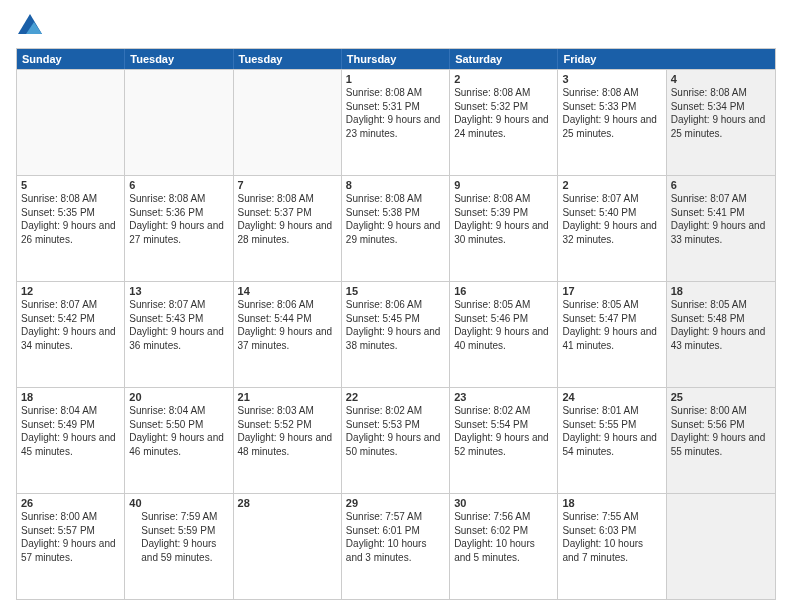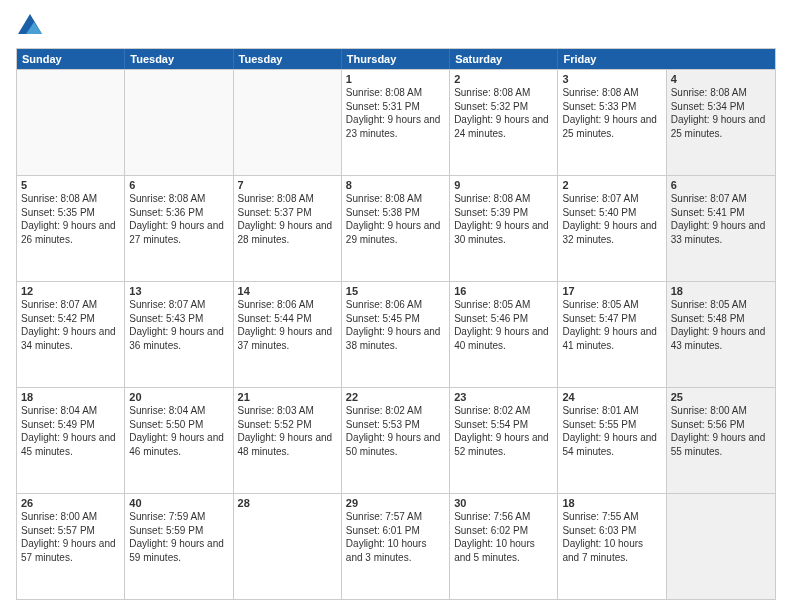--- a/index.html
+++ b/index.html
@@ -313,21 +313,21 @@
         </div>
         <div class="cal-row">
           <div class="cal-cell">
             <span class="day-num">26</span>
             <div class="cell-text" style="white-space: pre-line;">Sunrise: 8:00 AM
 Sunset: 5:57 PM
 Daylight: 9 hours and 57 minutes.</div>
           </div>
           <div class="cal-cell">
             <span class="day-num">40</span>
-            <div class="cell-text" style="white-space: pre-line;">Sunrise: 7:59 AM
+            <div class="cell-text" style="white-space: pre-line; margin-left: 12px;">Sunrise: 7:59 AM
 Sunset: 5:59 PM
 Daylight: 9 hours and 59 minutes.</div>
           </div>
           <div class="cal-cell">
             <span class="day-num">28</span>
           </div>
           <div class="cal-cell">
             <span class="day-num">29</span>
             <div class="cell-text" style="white-space: pre-line;">Sunrise: 7:57 AM
 Sunset: 6:01 PM

